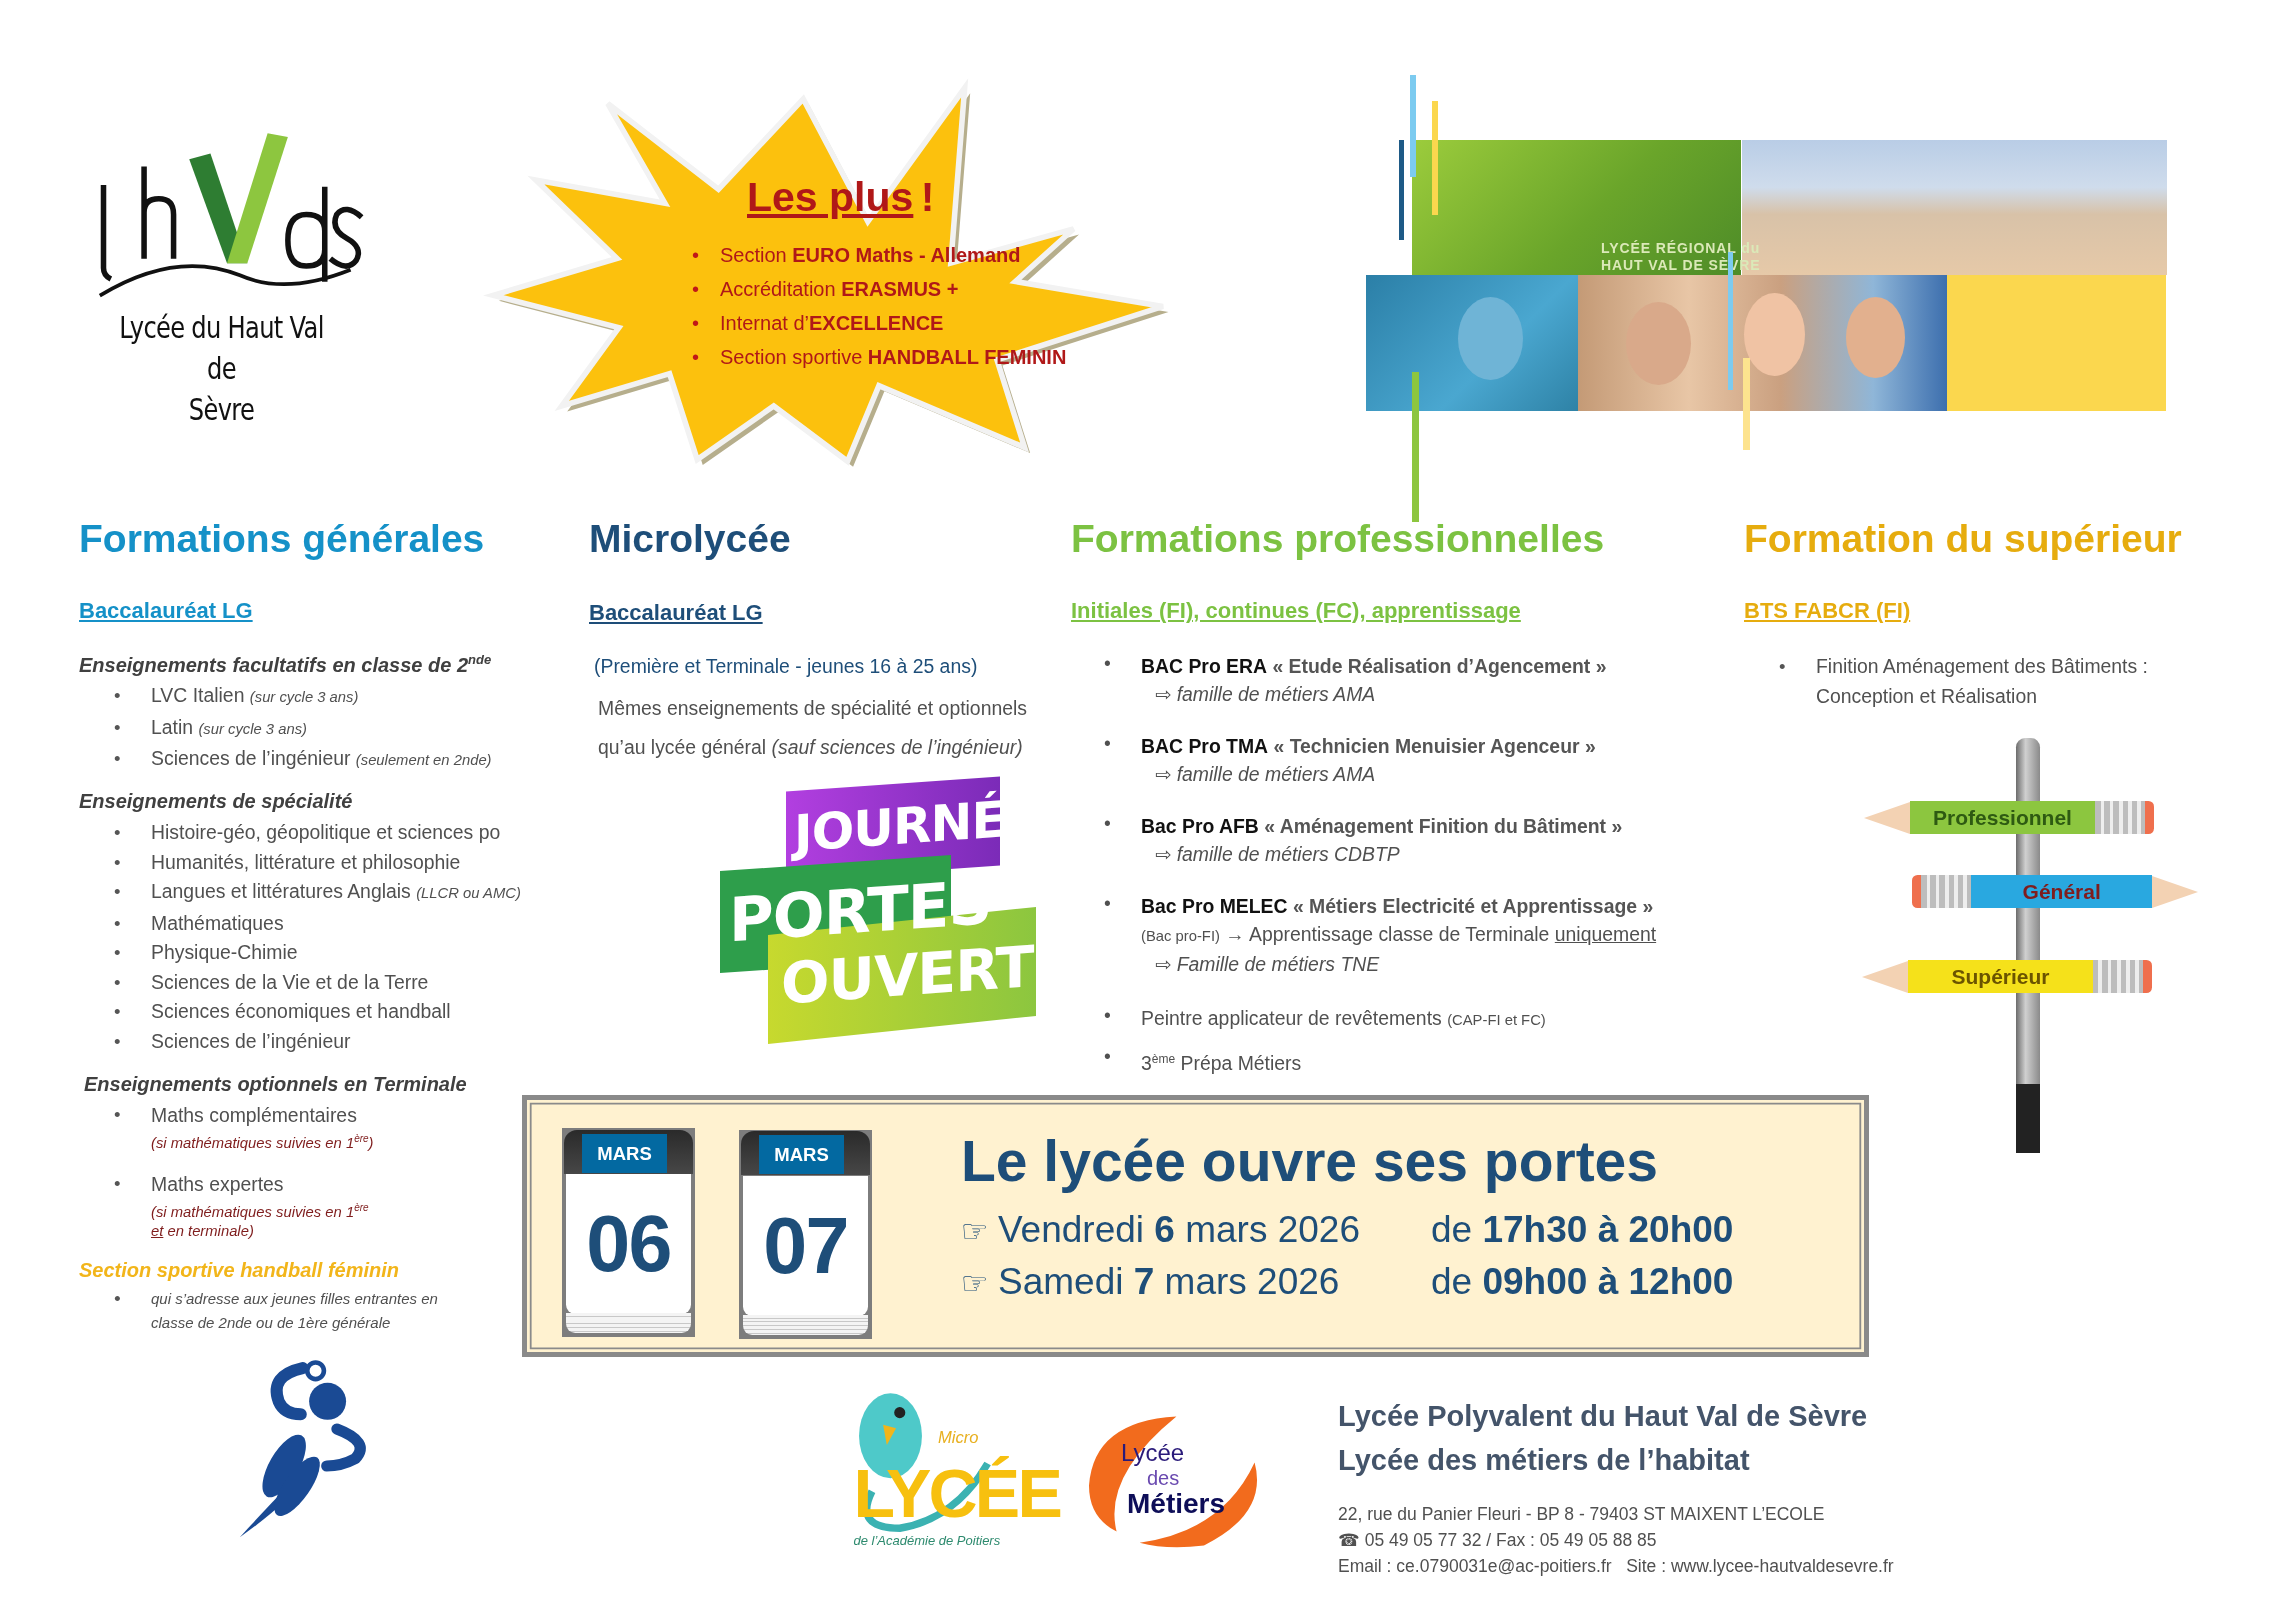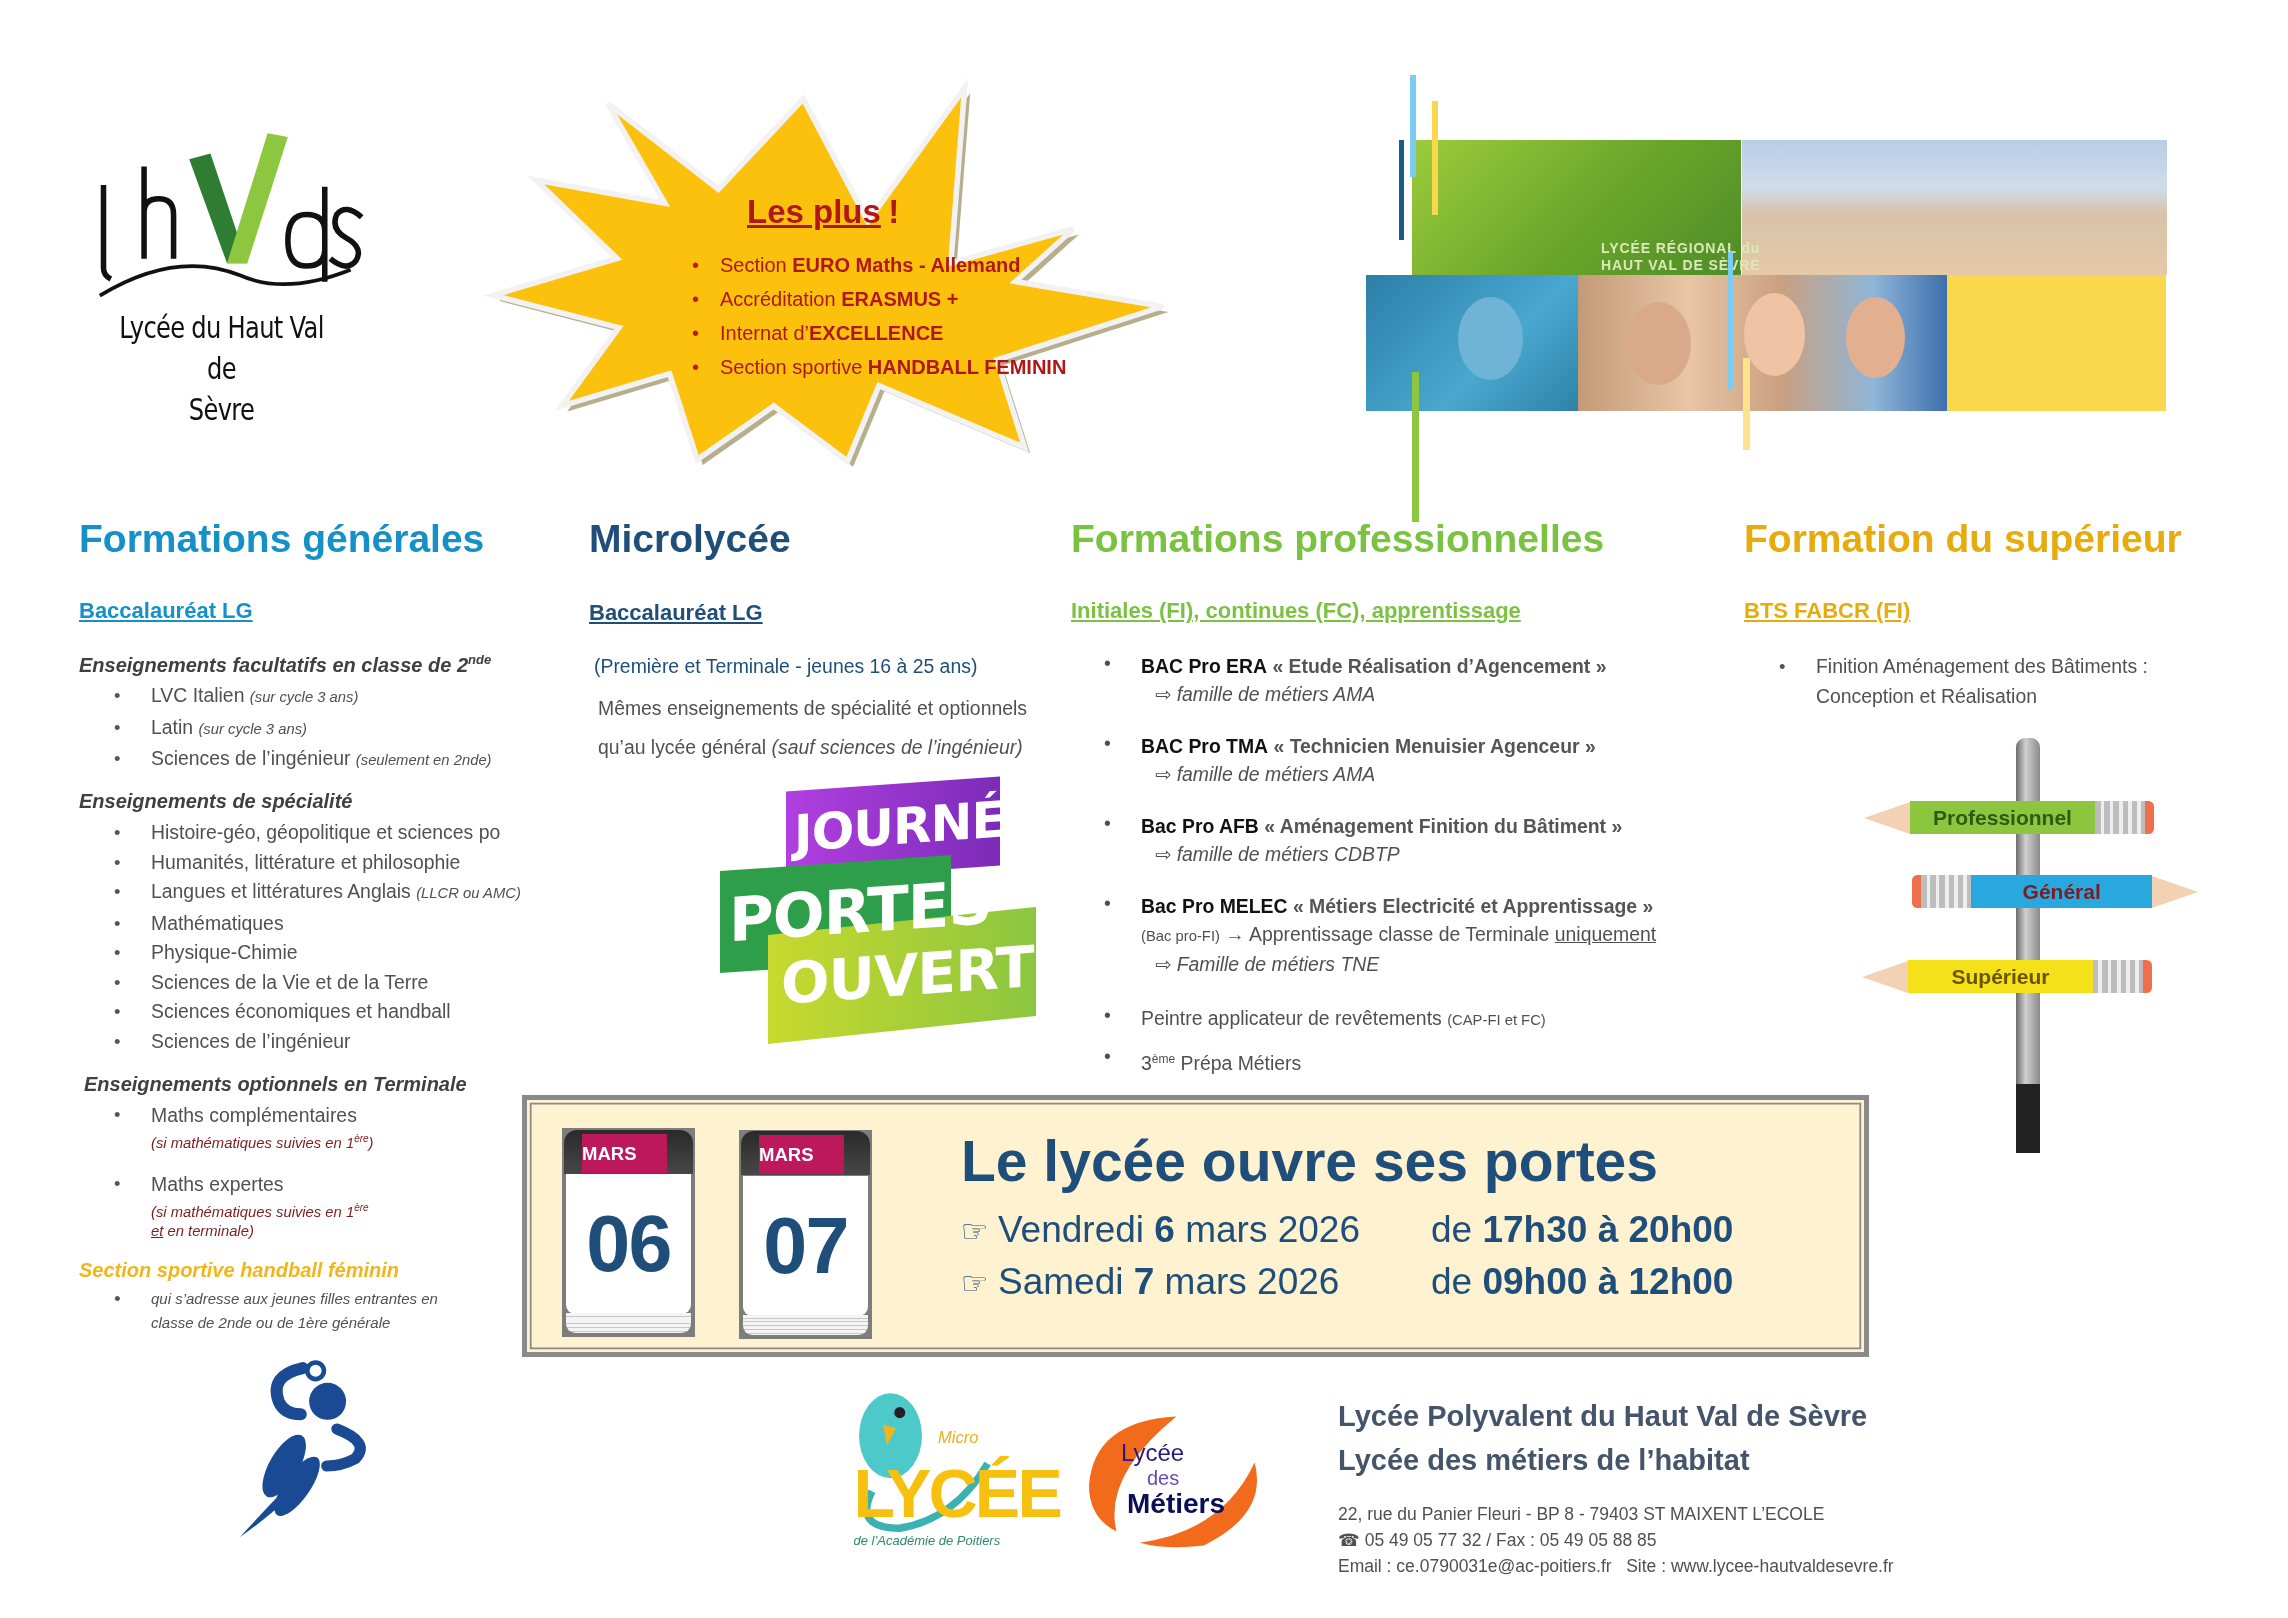--- a/index.html
+++ b/index.html
@@ -8,21 +8,21 @@
   .abs { position: absolute; }
 
   
   #logo { left: 74px; top: 111px; width: 295px; height: 295px; }
   #logo .caption { position: absolute; left: 0; width: 295px; text-align: center; font-family: "DejaVu Sans", sans-serif; font-size: 31px; color: #111; line-height: 41px; top: 196px; letter-spacing: -0.9px; transform: scaleX(0.78); transform-origin: center; }
 
   
   #star { left: 480px; top: 74px; width: 831px; height: 415px; }
   #star svg { position: absolute; left: 0; top: 0; }
   #star .content { position: absolute; left: 212px; top: 100px; width: 461px; color: #b01818; }
-  #star .title { font-size: 33px; font-weight: bold; text-decoration: underline; margin-left: 55px; color: #b01818; margin-top: 19px; }
+  #star .title { font-size: 41px; font-weight: bold; text-decoration: underline; margin-left: 55px; color: #b01818; }
   #star .title .bang { text-decoration: none; display: inline-block; margin-left: 7.4px; }
   #star ul { list-style: none; margin-top: 16.6px; }
   #star li { font-size: 20px; line-height: 34px; position: relative; padding-left: 28px; color: #b01818; }
   #star li::before { content: "•"; position: absolute; left: 0; font-size: 20px; color: #c01818; }
   #star li b { font-weight: bold; }
 
   
   #banner { left: 1366px; top: 55px; width: 849px; height: 425px; }
   .bar { position: absolute; }
   .photo-top-green { position: absolute; left: 46px; top: 85px; width: 329px; height: 135px; background: linear-gradient(135deg,#9ccc3c,#6aa52a 55%,#4e8c28); }
@@ -85,21 +85,21 @@
   .pencil .body { height: 33px; display: flex; align-items: center; justify-content: center; font-weight: bold; font-size: 21px; }
   .pencil .ferrule { width: 50px; height: 33px; background: repeating-linear-gradient(90deg,#bdbdbd 0 5.5px,#eeeeee 5.5px 9.2px); }
   .pencil .eraser { width: 9.2px; height: 33px; background: #ef6f4d; border-radius: 0 5.5px 5.5px 0; }
   .pencil .eraser.l { border-radius: 5.5px 0 0 5.5px; }
   .pencil .tip { width: 0; height: 0; border-top: 16.6px solid transparent; border-bottom: 16.6px solid transparent; }
 
   
   #event { left: 522px; top: 1095px; width: 1347px; height: 262px; background: #fff2d0; border: 5.5px solid #8a8a8a; box-shadow: inset 0 0 0 2.8px #fff2d0, inset 0 0 0 4.6px #8a8a8a; }
   .cal { position: absolute; width: 133px; height: 209px; background: #7d7d7d; padding: 1.8px; }
   .cal .head { position: absolute; left: 1.8px; top: 1.8px; right: 1.8px; height: 44px; background: linear-gradient(#2a2a2a,#474747); border-radius: 13px 13px 0 0; }
-  .cal .tab { position: absolute; left: 20px; right: 28px; top: 5.5px; height: 39px; background: #be185d; color: #fff; font-size: 18.5px; font-weight: bold; line-height: 39px; }
+  .cal .tab { position: absolute; left: 20px; right: 28px; top: 5.5px; height: 39px; background: #0369a1; color: #fff; font-size: 18.5px; font-weight: bold; text-align: center; line-height: 39px; }
   .cal .page { position: absolute; left: 3.7px; right: 3.7px; top: 46px; height: 140px; background: #fff; border-radius: 0 0 9.2px 9.2px; display: flex; align-items: center; justify-content: center; color: #1e4e79; font-size: 79px; font-weight: bold; letter-spacing: -1.8px; }
   .cal .stack { position: absolute; left: 3.7px; right: 3.7px; top: 185px; height: 20px; background: repeating-linear-gradient(180deg,#f4f4f4 0 2.8px,#c8c8c8 2.8px 3.7px); border-radius: 0 0 9.2px 9.2px; }
   #ev-title { position: absolute; left: 434px; top: 28px; font-size: 57px; font-weight: bold; color: #1e4e79; white-space: nowrap; }
   .ev-line { position: absolute; left: 434px; font-size: 37px; color: #1e4e79; white-space: nowrap; }
   .ev-line .hand { font-size: 31px; margin-right: 9.2px; }
   .ev-line b { font-weight: bold; }
   .ev-time { position: absolute; left: 904px; font-size: 37px; color: #1e4e79; white-space: nowrap; }
   .ev-time b { font-weight: bold; }
 
   

